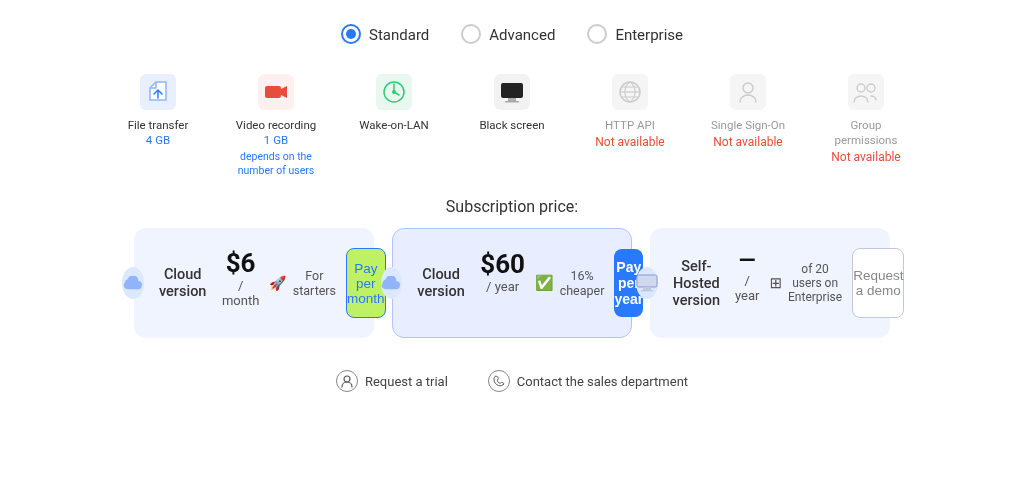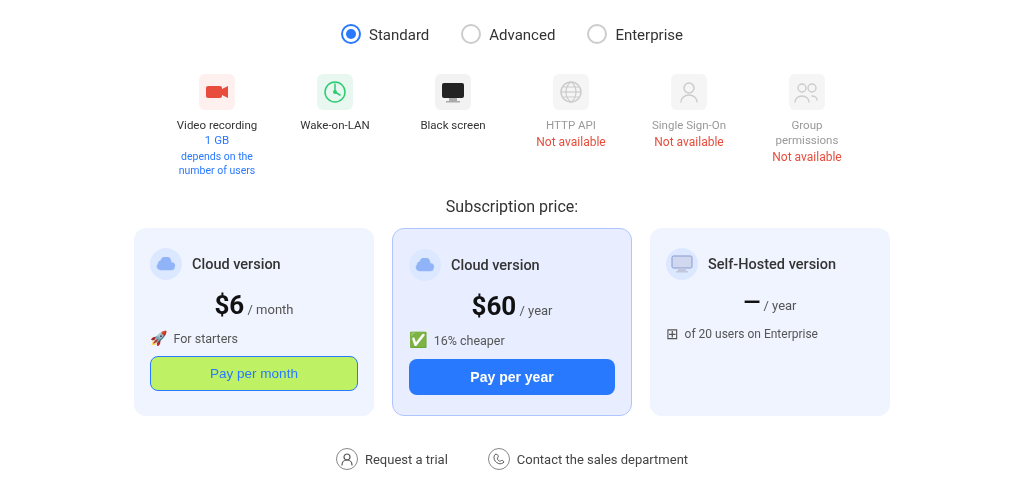--- a/index.html
+++ b/index.html
@@ -107,25 +107,26 @@
     .cards-row {
       display: flex;
       gap: 18px;
       justify-content: center;
       align-items: stretch;
       margin-bottom: 24px;
     }
     .card {
       background: #f0f4ff;
       border-radius: 12px;
-      padding: 20px 16px;
+      padding: 20px 8px;
       width: 240px;
       display: flex;
-      flex-direction: column;
+      flex-direction: row;
       gap: 10px;
+      justify-content: center;
     }
     .card.highlighted {
       background: #e8eeff;
       border: 1.5px solid #b0c4ff;
     }
     .card-header {
       display: flex;
       align-items: center;
       gap: 10px;
     }
@@ -253,20 +254,31 @@
 
     <div class="plan-option">
       <div class="radio-outer"></div>
       <span>Enterprise</span>
     </div>
   </div>
 </div>
 
 <div class="features-row">
 
+  <div class="feature-item">
+    <div class="feature-icon">
+      <svg width="36" height="36" viewBox="0 0 36 36" fill="none">
+        <rect width="36" height="36" rx="6" fill="#e8f0fe"></rect>
+        <path d="M10 26V14l6-6h10v18H10z" fill="#fff" stroke="#90b4f7" stroke-width="1.5"></path>
+        <path d="M16 8v6h-6" fill="none" stroke="#90b4f7" stroke-width="1.5"></path>
+        <path d="M14 20l4-4 4 4M18 16v8" stroke="#2979ff" stroke-width="1.5" stroke-linecap="round"></path>
+      </svg>
+    </div>
+    <span class="feature-label">File transfer<br><span style="color:#2979ff">4 GB</span></span>
+  </div>
 
   <div class="feature-item">
     <div class="feature-icon">
       <svg width="36" height="36" viewBox="0 0 36 36" fill="none">
         <rect width="36" height="36" rx="6" fill="#fff0f0"></rect>
         <rect x="7" y="12" width="16" height="12" rx="2" fill="#e74c3c"></rect>
         <path d="M23 15l6-3v12l-6-3V15z" fill="#e74c3c"></path>
       </svg>
     </div>
     <span class="feature-label">Video recording<br><span style="color:#2979ff">1 GB</span></span>
@@ -396,20 +408,21 @@
         <span class="card-name">Self-Hosted version</span>
       </div>
       <div class="card-price">
         <span class="price-amount" style="font-size:22px;">—</span>
         <span class="price-unit">/ year</span>
       </div>
       <div class="card-enterprise-note">
         <span style="font-size:15px;">⊞</span>
         <span>of 20 users on Enterprise</span>
       </div>
+      <button class="btn-demo">Request a demo</button>
     </div>
 
   </div>
 </div>
 
 <div class="footer-links">
   <div class="footer-link">
     <div class="icon-circle">
       <svg width="12" height="13" viewBox="0 0 12 13" fill="none">
         <circle cx="6" cy="4" r="3" stroke="#555" stroke-width="1.2" fill="none"></circle>

